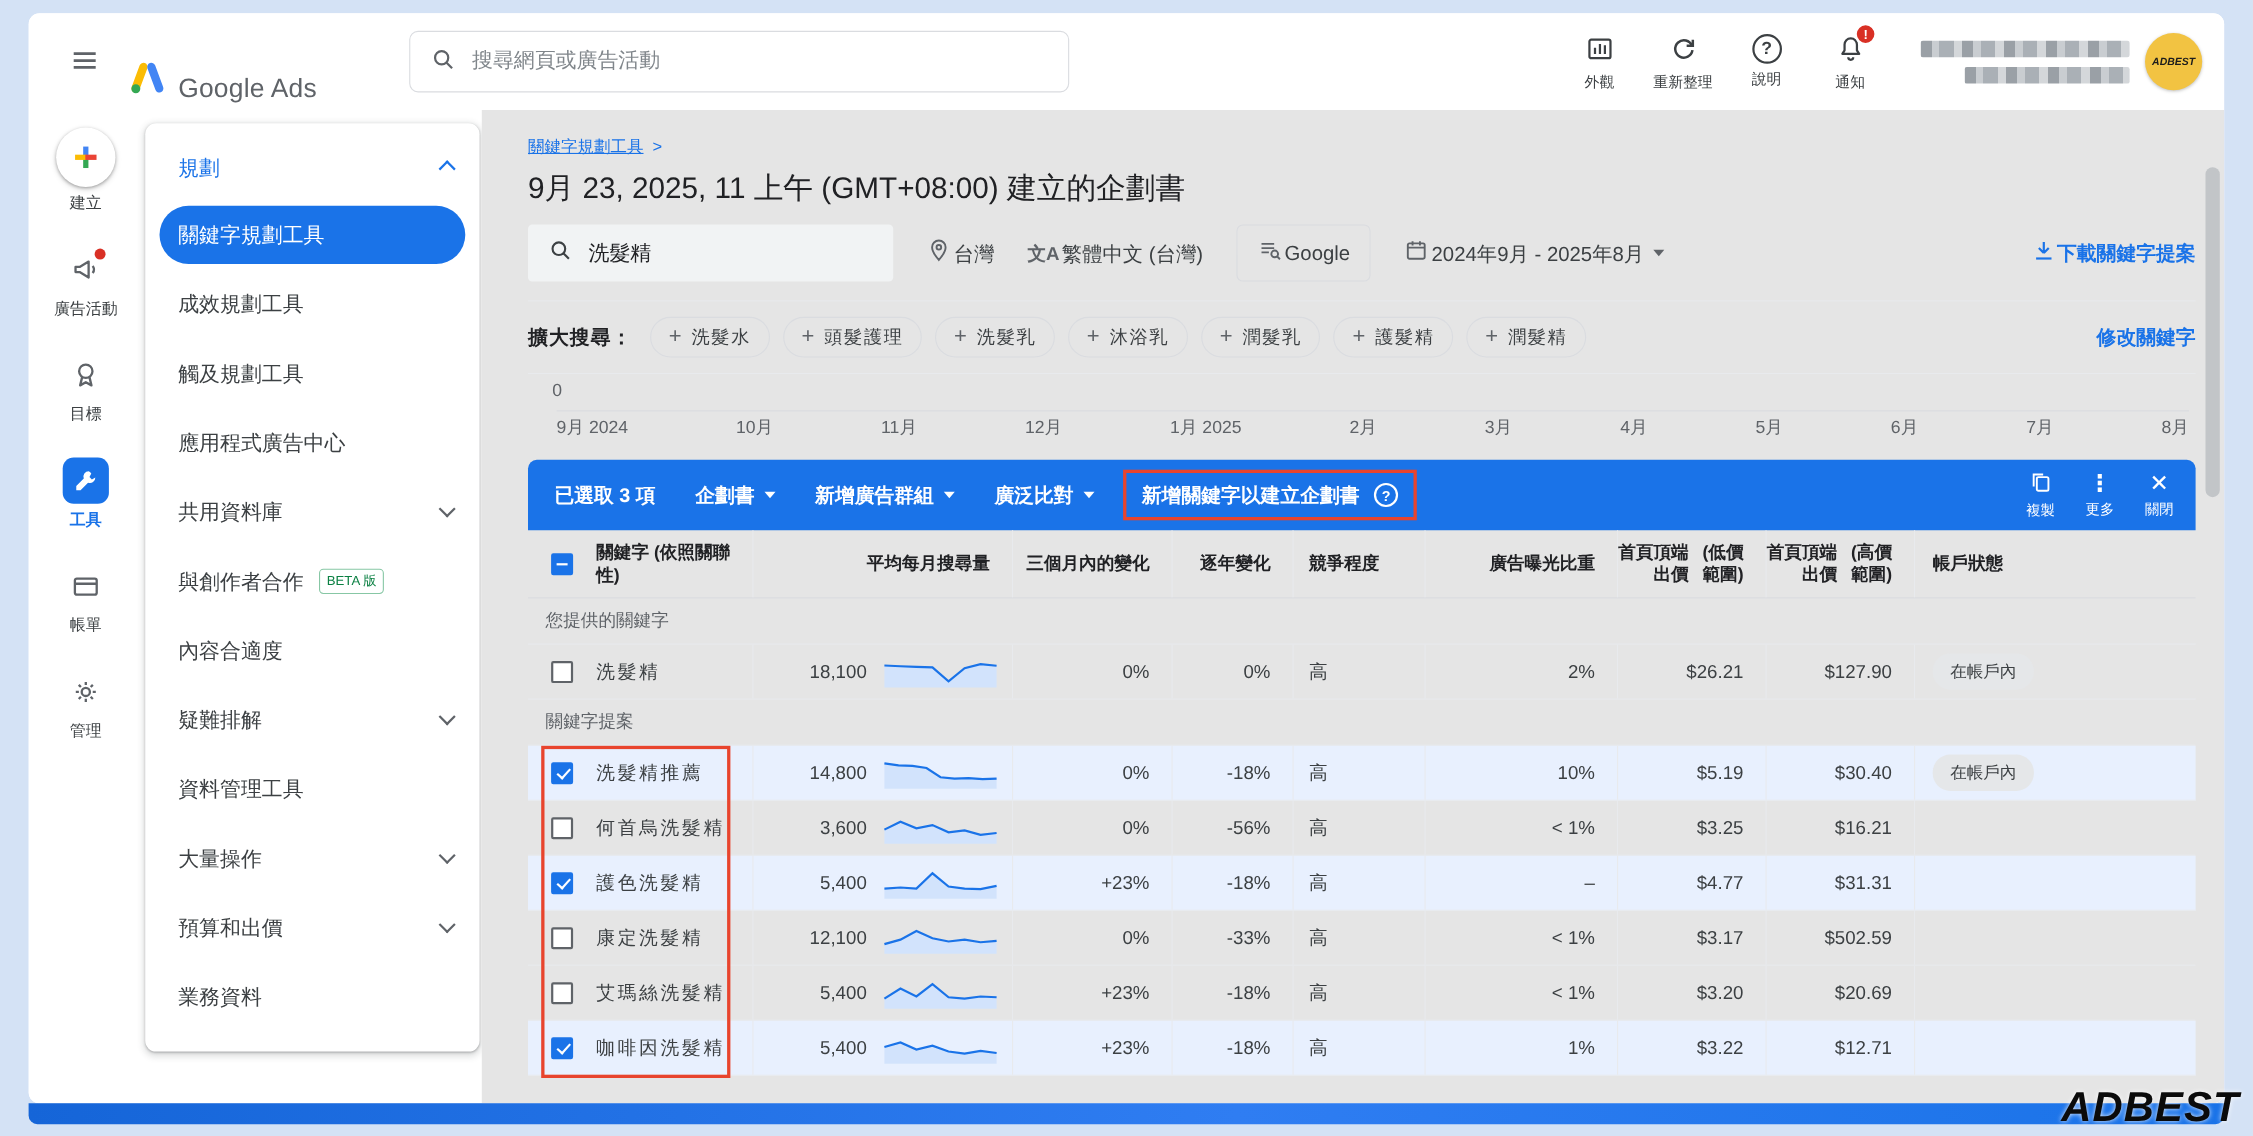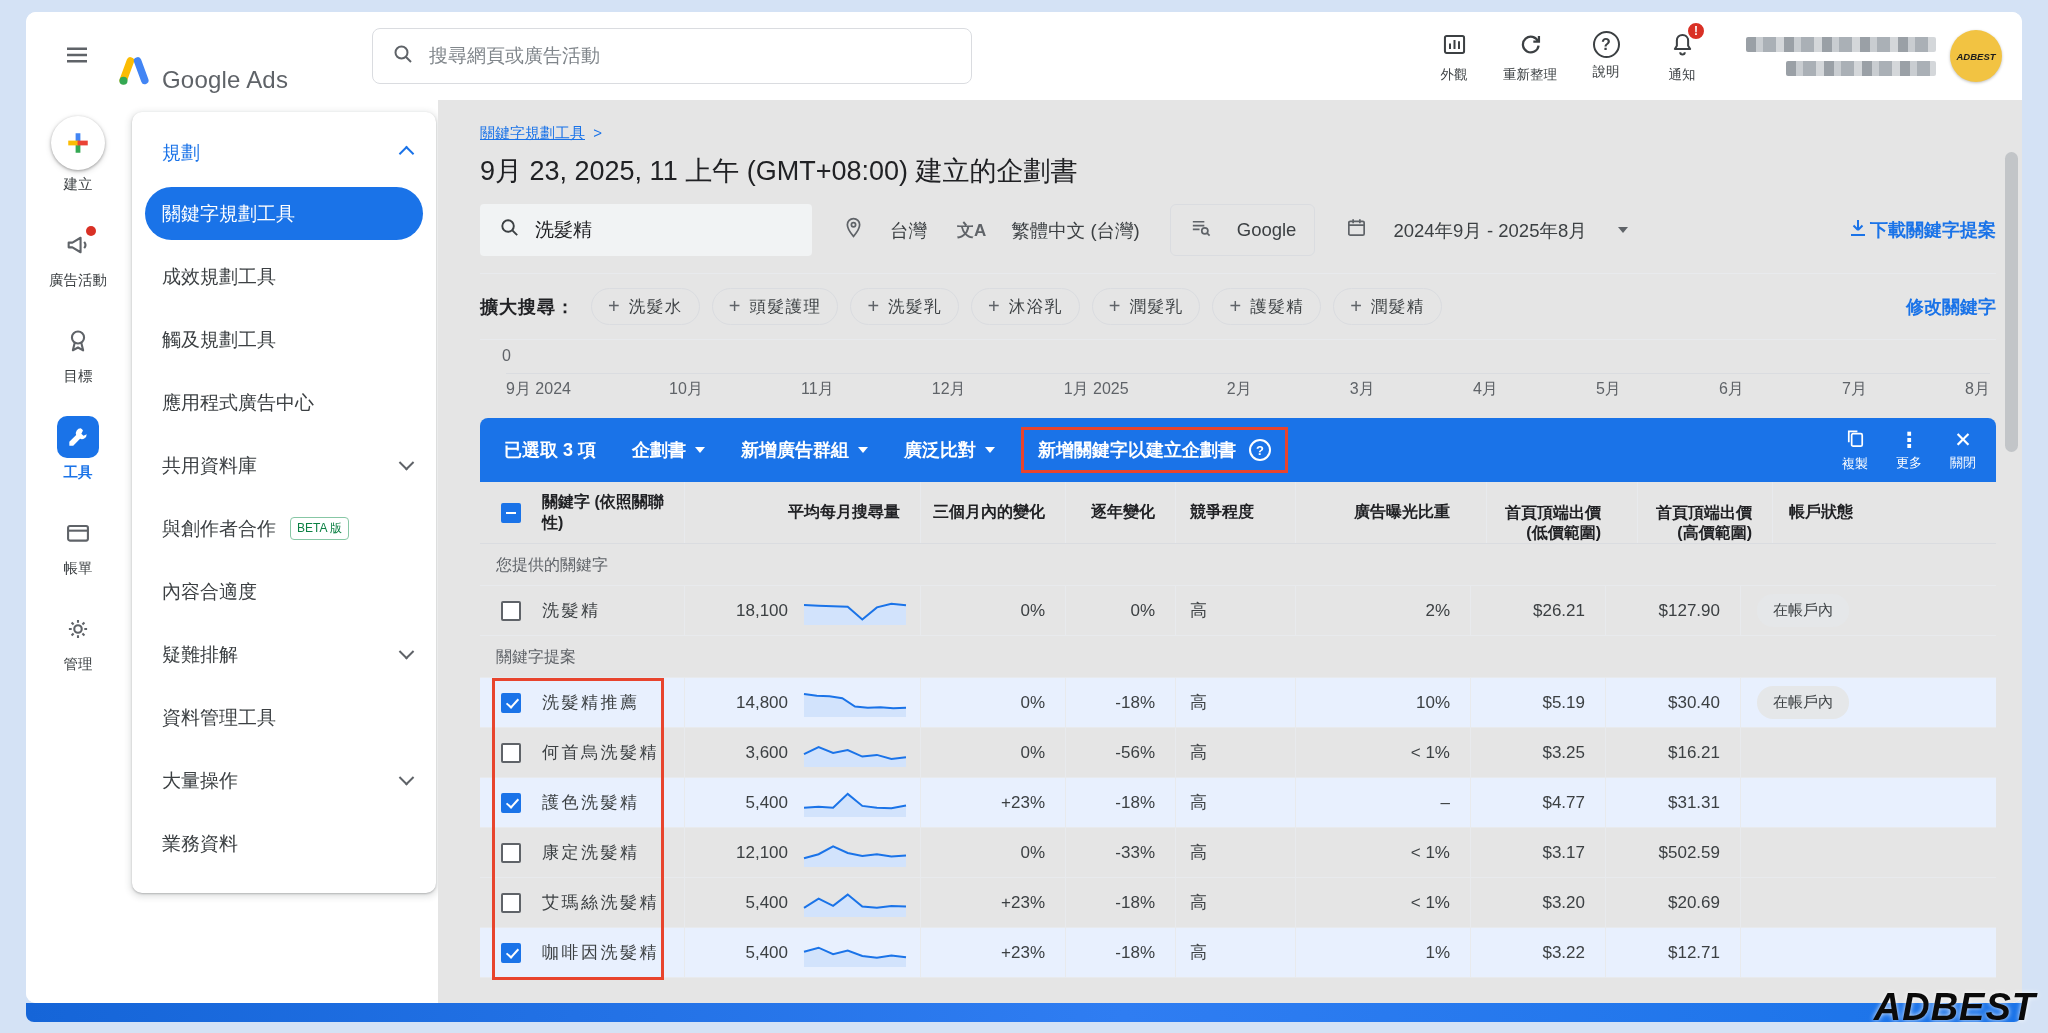--- a/index.html
+++ b/index.html
@@ -81,21 +81,21 @@
   
   .main{ flex:1; padding:0 26px 0 42px; position:relative; overflow:hidden; background:#e5e5e5; }
   .breadcrumb{ margin-top:24px; font-size:15px; }
   .breadcrumb a{ color:#1a73e8; text-decoration:underline; cursor:pointer; }
   .bc-sep{ color:#1a73e8; margin-left:4px; }
   .page-title{ margin-top:10px; font-size:27px; font-weight:400; color:#202124; }
 
   .filterbar{ display:flex; align-items:center; gap:30px; padding:15px 0 17px; border-bottom:1px solid #e8eaed; }
   .kw-chip{ background:#f1f3f4; border-radius:4px; height:52px; width:332px;
     display:flex; align-items:center; gap:14px; padding:0 18px; font-size:19px; color:#202124; cursor:pointer; }
-  .f-item{ display:flex; align-items:center; gap:25px; font-size:18.5px; color:#3c4043; cursor:pointer; }
+  .f-item{ display:flex; align-items:center; gap:2px; font-size:18.5px; color:#3c4043; cursor:pointer; }
   .f-item.boxed{ border:1px solid #dadce0; border-radius:6px; height:52px; padding:0 18px; }
   .lang-glyph{ font-size:17px; color:#5f6368; font-weight:700; }
   .caret{ width:0; height:0; border-left:5.5px solid transparent; border-right:5.5px solid transparent;
     border-top:6.5px solid #fff; display:inline-block; }
   .caret.grey{ border-top-color:#5f6368; margin-left:6px; }
   .download{ margin-left:auto; display:flex; align-items:center; color:#1a73e8;
     font-weight:700; font-size:18px; cursor:pointer; }
 
   .broaden{ display:flex; align-items:center; gap:16px; height:66px; border-bottom:1px solid #e8eaed; }
   .broaden-label{ font-size:18px; color:#202124; font-weight:700; letter-spacing:1px; }
@@ -142,21 +142,21 @@
   .c-avg{ width:236px; flex:none; display:flex; align-items:center; justify-content:flex-end; gap:12px;
     padding-right:10px; align-self:stretch; }
   .c-3m{ width:145px; flex:none; } .c-yoy{ width:110px; flex:none; }
   .c-comp{ width:120px; flex:none; padding-left:14px; }
   .c-imp{ width:175px; flex:none; } .c-low{ width:135px; flex:none; } .c-high{ width:135px; flex:none; }
   .c-status{ flex:1; padding-left:16px; }
   .right{ text-align:right; padding-right:20px; }
   .vl{ border-left:1px solid #e8eaed; align-self:stretch; display:flex; align-items:center; }
   .vl.right{ justify-content:flex-end; }
   .c-comp.vl,.c-status.vl{ justify-content:flex-start; }
-  .two-line{ flex-direction:column; justify-content:center; align-items:flex-end; line-height:20px;margin-left:16px; }
+  .two-line{ flex-direction:row; justify-content:center; align-items:center; line-height:20px; }
   .spark{ flex:none; }
 
   .cb{ width:20px; height:20px; border:2px solid #5f6368; border-radius:2px; background:#fff;
     position:relative; display:inline-block; cursor:pointer; }
   .cb.checked{ background:#1a73e8; border-color:#1a73e8; }
   .cb.checked::after{ content:""; position:absolute; left:5.5px; top:1.5px; width:5px; height:10px;
     border:solid #fff; border-width:0 2.5px 2.5px 0; transform:rotate(42deg); }
   .cb.indeterminate{ background:#1a73e8; border-color:#1a73e8; }
   .cb.indeterminate::after{ content:""; position:absolute; left:3px; top:7px; width:10px; height:2.6px; background:#fff; }
 
@@ -335,20 +335,24 @@
         </div>
         <div class="nav-item">
           <span>疑難排解</span>
           <span class="chev down"></span>
         </div>
         <div class="nav-item">
           <span>資料管理工具</span>
         </div>
         <div class="nav-item">
           <span>大量操作</span>
+          <span class="chev down"></span>
+        </div>
+        <div class="nav-item">
+          <span>預算和出價</span>
           <span class="chev down"></span>
         </div>
         <div class="nav-item">
           <span>業務資料</span>
         </div>
       </aside>
 
       <main class="main">
 
         <div class="breadcrumb">

